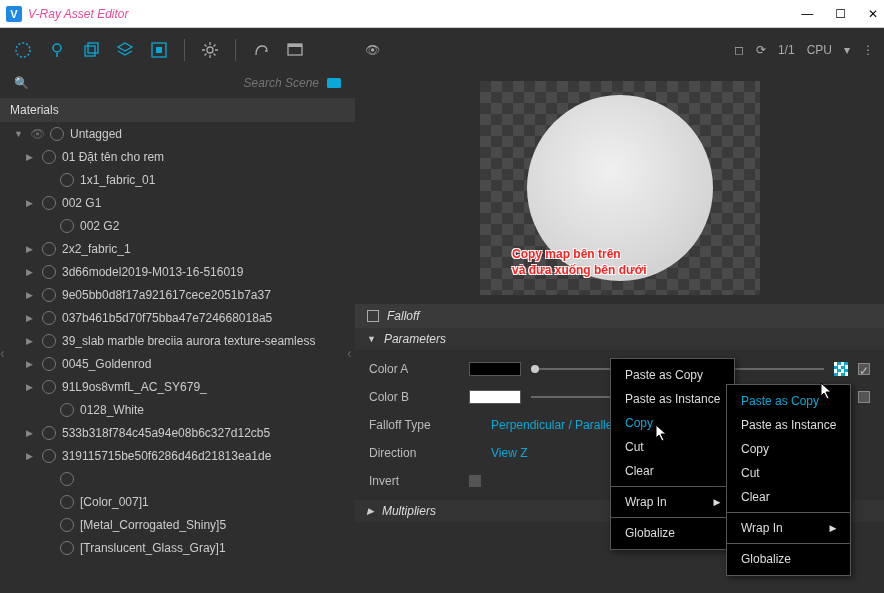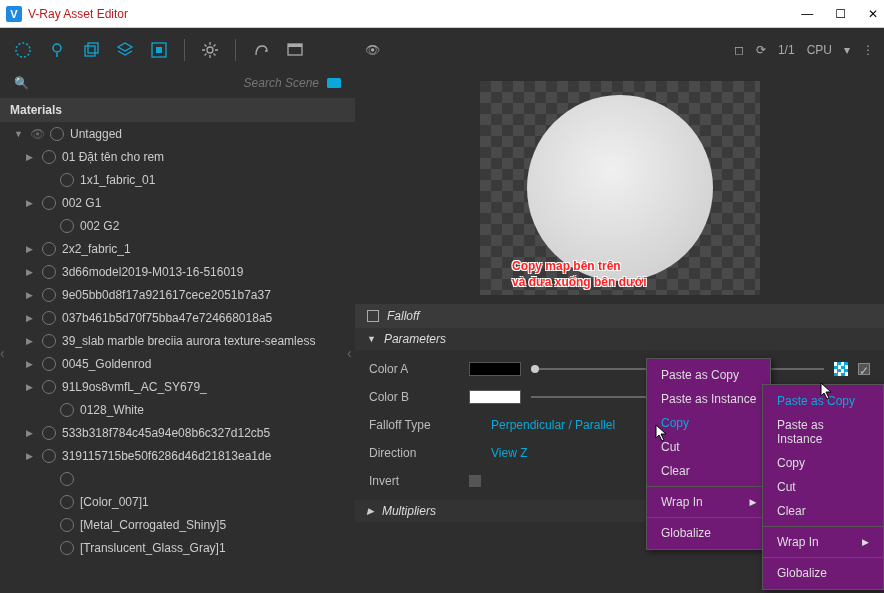--- a/index.html
+++ b/index.html
@@ -1,33 +1,33 @@
 <!DOCTYPE html>
 <html><head>
 <meta charset="utf-8">
 <style>
 *{margin:0;padding:0;box-sizing:border-box;font-family:"Segoe UI",Arial,sans-serif;font-size:12px;}
 body{width:884px;height:593px;background:#2a2a2a;overflow:hidden;position:relative;}
 .titlebar{height:28px;background:#fff;display:flex;align-items:center;padding:0 6px;border-bottom:1px solid #ccc;}
 .titlebar .logo{width:16px;height:16px;background:#1e88e5;border-radius:2px;margin-right:6px;display:flex;align-items:center;justify-content:center;color:#fff;font-weight:bold;font-size:11px;}
-.titlebar .title{color:#b91c1c;}
+.titlebar .title{color:#ec4899;font-style:italic;}
 .titlebar .winbtns{margin-left:auto;display:flex;gap:22px;color:#000;}
 .titlebar .winbtns span{cursor:pointer;}
 .main{display:flex;height:565px;}
 .left{width:355px;background:#2e2e2e;display:flex;flex-direction:column;}
 .toolbar{height:44px;display:flex;align-items:center;padding:0 10px;gap:8px;}
 .toolbar .ticon{width:26px;height:26px;display:flex;align-items:center;justify-content:center;color:#0aa8d8;cursor:pointer;}
 .toolbar .ticon.active{color:#0aa8d8;}
 .toolbar .ticon.dim{color:#888;}
 .toolbar .divider{width:1px;height:22px;background:#555;margin:0 4px;}
 .search{display:flex;align-items:center;padding:4px 14px 8px 14px;gap:8px;}
 .search .sicon{color:#888;}
 .search input{flex:1;background:transparent;border:none;color:#aaa;outline:none;font-style:italic;text-align:right;}
 .search .endicon{width:14px;height:10px;background:#0aa8d8;border-radius:1.5px;}
-.section-hdr{background:#3a3a3a;color:#ddd;padding:5px 10px;font-weight:bold;}
+.section-hdr{background:#3a3a3a;color:#ddd;padding:5px 10px;font-weight:normal;}
 .tree{flex:1;overflow:hidden;padding:0 4px 0 10px;}
 .tree-item{display:flex;align-items:center;height:23px;color:#ccc;cursor:pointer;gap:6px;}
 .tree-item .arrow{width:10px;color:#888;font-size:9px;}
 .tree-item .swatch{width:14px;height:14px;border-radius:50%;border:1.5px solid #777;background:transparent;}
 .tree-item .eye{width:14px;color:#666;}
 .tree-item.lvl1{padding-left:4px;}
 .tree-item.lvl2{padding-left:16px;}
 .tree-item.lvl3{padding-left:34px;}
 .right{flex:1;background:#2e2e2e;position:relative;display:flex;flex-direction:column;}
 .right-top{height:44px;display:flex;align-items:center;padding:0 10px;gap:12px;color:#aaa;}
@@ -47,21 +47,21 @@
 .param-row .label{width:90px;}
 .param-row .colsw{width:52px;height:14px;border:1px solid #555;}
 .param-row .colsw.black{background:#000;}
 .param-row .colsw.white{background:#fff;}
 .param-row .slider{flex:1;height:2px;background:#666;position:relative;}
 .param-row .slider .knob{position:absolute;width:8px;height:8px;background:#ccc;border-radius:50%;top:-3px;left:0;}
 .param-row .linkval{color:#0aa8d8;margin-left:22px;}
 .param-row .mapbtn{width:14px;height:14px;background:repeating-conic-gradient(#0aa8d8 0 25%,#fff 0 50%) 0 0/7px 7px;border:none;cursor:pointer;margin-left:auto;}
 .param-row .chk{width:12px;height:12px;border:1px solid #888;background:#555;}
 .param-row .chkbox{width:12px;height:12px;background:#555;}
-.ctxmenu{position:absolute;background:#701a75;border:1px solid #555;min-width:110px;padding:4px 0;box-shadow:2px 2px 6px rgba(0,0,0,0.5);margin-left:36px;}
+.ctxmenu{position:absolute;background:#000000;border:1px solid #555;min-width:110px;padding:4px 0;box-shadow:2px 2px 6px rgba(0,0,0,0.5);}
 .ctxmenu .mitem{padding:5px 14px;color:#ddd;cursor:pointer;display:flex;align-items:center;}
 .ctxmenu .mitem:hover,.ctxmenu .mitem.hovered{color:#0aa8d8;}
 .ctxmenu .mitem .sub{margin-left:auto;font-size:9px;}
 .ctxmenu .msep{height:1px;background:#555;margin:3px 0;}
 .annotation{position:absolute;color:#ff2020;font-weight:bold;font-size:19px;text-shadow:-1px -1px 0 #fff,1px -1px 0 #fff,-1px 1px 0 #fff,1px 1px 0 #fff;line-height:1.3;}
 .bg3d{position:absolute;top:28px;left:756px;width:128px;height:565px;background:linear-gradient(#8b6a4a 0%,#8b6a4a 40%,#5a4530 40%,#5a4530 70%,#b8c8a8 70%);}
 .cursor{position:absolute;width:14px;height:18px;color:#fff;}
 .edgehandle{position:absolute;left:0;top:345px;color:#666;font-size:14px;}
 .edgehandle2{position:absolute;left:347px;top:345px;color:#666;font-size:14px;}
 </style>
@@ -347,21 +347,21 @@
     <div class="mitem">
       <span>Wrap In</span>
       <span class="sub">▶</span>
     </div>
     <div class="msep"></div>
     <div class="mitem">
       <span>Globalize</span>
     </div>
   </div>
 
-<div class="annotation" style="left:512px;top:259px;">
+<div class="annotation" style="left:512px;top:247px;">
   <div>Copy map bên trên</div>
   <div>và đưa xuống bên dưới</div>
 </div>
 
 <div class="cursor" style="left:655px;top:424px;">
 <svg width="14" height="18" viewBox="0 0 14 18">
       <path d="M1 1 L1 14 L4 11 L7 17 L9 16 L6 10 L11 10 Z" fill="#fff" stroke="#000" stroke-width="1"></path>
     </svg>
 </div>
 <div class="cursor" style="left:820px;top:382px;">

